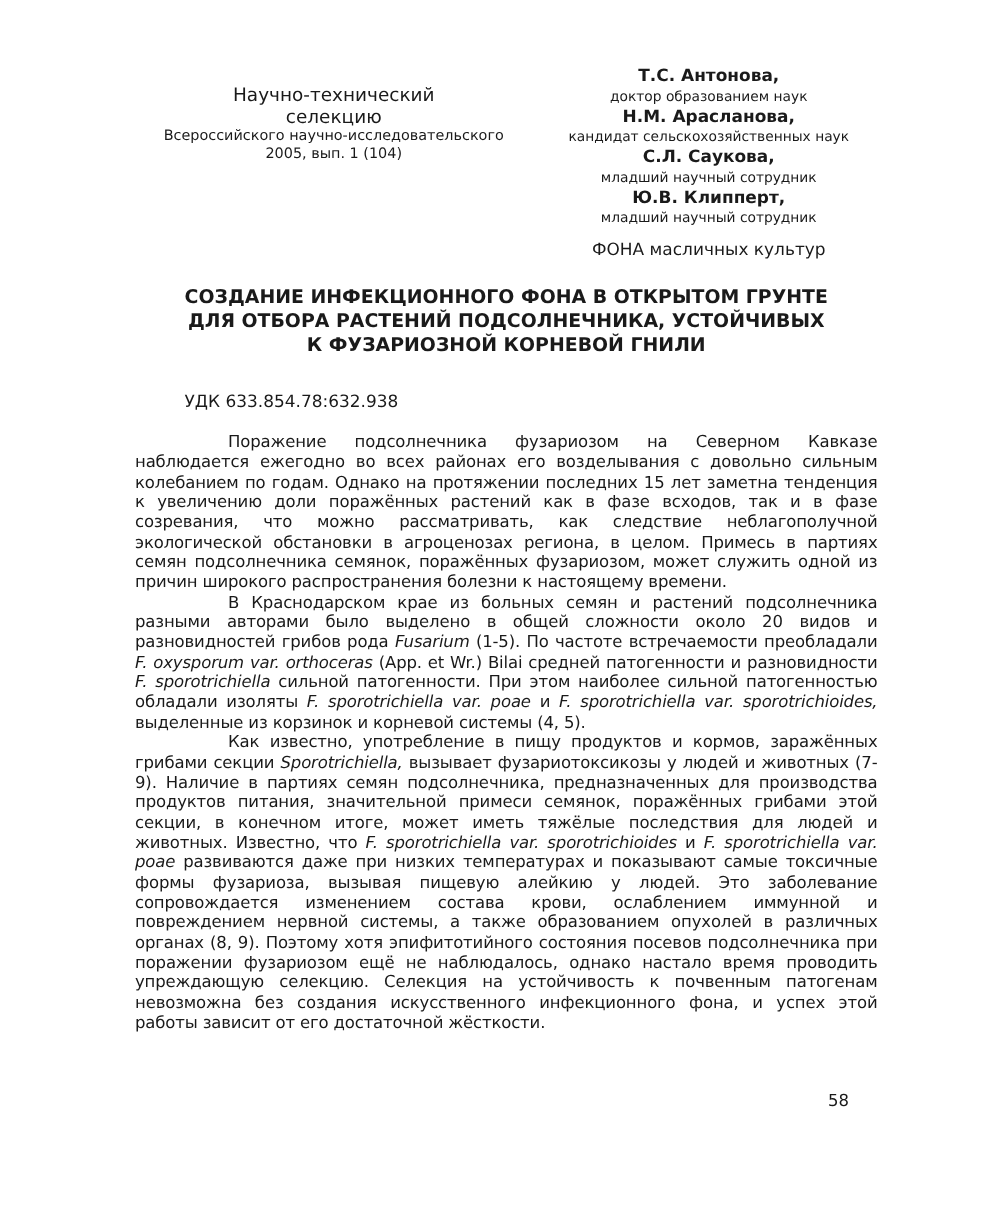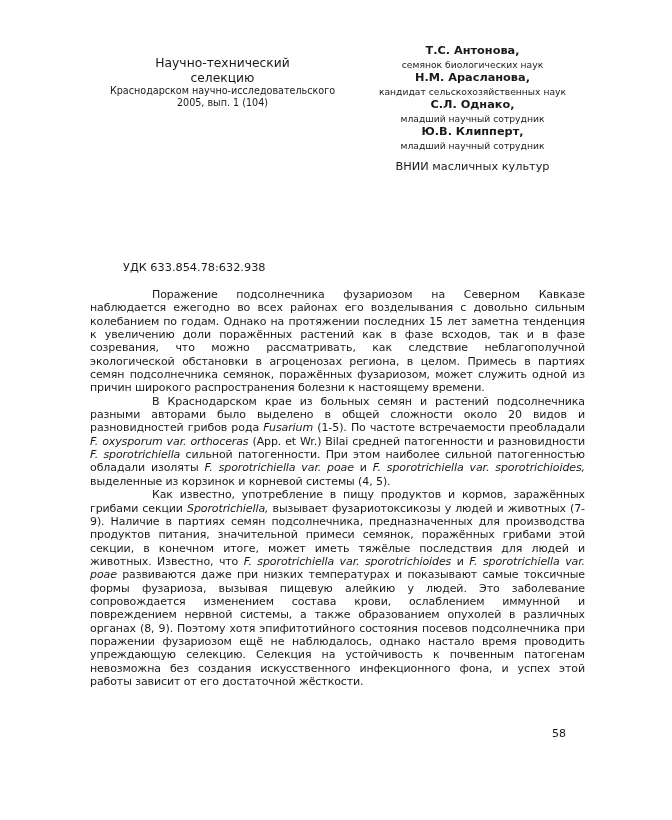--- a/index.html
+++ b/index.html
@@ -82,38 +82,43 @@
   }
 </style>
 </head>
 <body>
 
 <div class="page">
 
   <div class="journal">
     <div class="journal-title">Научно-технический</div>
     <div class="journal-title">селекцию</div>
-    <div class="journal-sub">Краснодарском научно-исследовательского</div>
+    <div class="journal-sub">Всероссийского научно-исследовательского</div>
     <div class="journal-sub">2005, вып. 1 (104)</div>
   </div>
 
   <div class="authors">
     <div>
         <div class="author-name">Т.С. Антонова,</div>
-        <div class="author-role">семянок биологических наук</div>
+        <div class="author-role">доктор образованием наук</div>
         <div class="author-name">Н.М. Арасланова,</div>
         <div class="author-role">кандидат сельскохозяйственных наук</div>
-        <div class="author-name">С.Л. Однако,</div>
+        <div class="author-name">С.Л. Саукова,</div>
         <div class="author-role">младший научный сотрудник</div>
         <div class="author-name">Ю.В. Клипперт,</div>
         <div class="author-role">младший научный сотрудник</div>
       </div>
-    <div class="affiliation">ВНИИ масличных культур</div>
+    <div class="affiliation">ФОНА масличных культур</div>
   </div>
 
+  <h1 class="article-title">
+      <div>СОЗДАНИЕ ИНФЕКЦИОННОГО ФОНА В ОТКРЫТОМ ГРУНТЕ</div>
+      <div>ДЛЯ ОТБОРА РАСТЕНИЙ ПОДСОЛНЕЧНИКА, УСТОЙЧИВЫХ</div>
+      <div>К ФУЗАРИОЗНОЙ КОРНЕВОЙ ГНИЛИ</div>
+    </h1>
 
   <div class="udc">УДК 633.854.78:632.938</div>
 
   <main class="article-body">
       <p class="para"><span>Поражение подсолнечника фузариозом на Северном Кавказе наблюдается ежегодно во всех районах его возделывания с довольно сильным колебанием по годам. Однако на протяжении последних 15 лет заметна тенденция к увеличению доли поражённых растений как в фазе всходов, так и в фазе созревания, что можно рассматривать, как следствие неблагополучной экологической обстановки в агроценозах региона, в целом. Примесь в партиях семян подсолнечника семянок, поражённых фузариозом, может служить одной из причин широкого распространения болезни к настоящему времени.</span></p>
       <p class="para"><span>В Краснодарском крае из больных семян и растений подсолнечника разными авторами было выделено в общей сложности около 20 видов и разновидностей грибов рода </span><span class="it">Fusarium</span><span> (1-5). По частоте встречаемости преобладали </span><span class="it">F. oxysporum var. orthoceras</span><span> (App. et Wr.) Bilai средней патогенности и разновидности </span><span class="it">F. sporotrichiella</span><span> сильной патогенности. При этом наиболее сильной патогенностью обладали изоляты </span><span class="it">F. sporotrichiella var. poae</span><span> и </span><span class="it">F. sporotrichiella var. sporotrichioides,</span><span> выделенные из корзинок и корневой системы (4, 5).</span></p>
       <p class="para"><span>Как известно, употребление в пищу продуктов и кормов, заражённых грибами секции </span><span class="it">Sporotrichiella,</span><span> вызывает фузариотоксикозы у людей и животных (7-9). Наличие в партиях семян подсолнечника, предназначенных для производства продуктов питания, значительной примеси семянок, поражённых грибами этой секции, в конечном итоге, может иметь тяжёлые последствия для людей и животных. Известно, что </span><span class="it">F. sporotrichiella var. sporotrichioides</span><span> и </span><span class="it">F. sporotrichiella var. poae</span><span> развиваются даже при низких температурах и показывают самые токсичные формы фузариоза, вызывая пищевую алейкию у людей. Это заболевание сопровождается изменением состава крови, ослаблением иммунной и повреждением нервной системы, а также образованием опухолей в различных органах (8, 9). Поэтому хотя эпифитотийного состояния посевов подсолнечника при поражении фузариозом ещё не наблюдалось, однако настало время проводить упреждающую селекцию. Селекция на устойчивость к почвенным патогенам невозможна без создания искусственного инфекционного фона, и успех этой работы зависит от его достаточной жёсткости.</span></p>
     </main>
 
   <div class="page-number">58</div>

